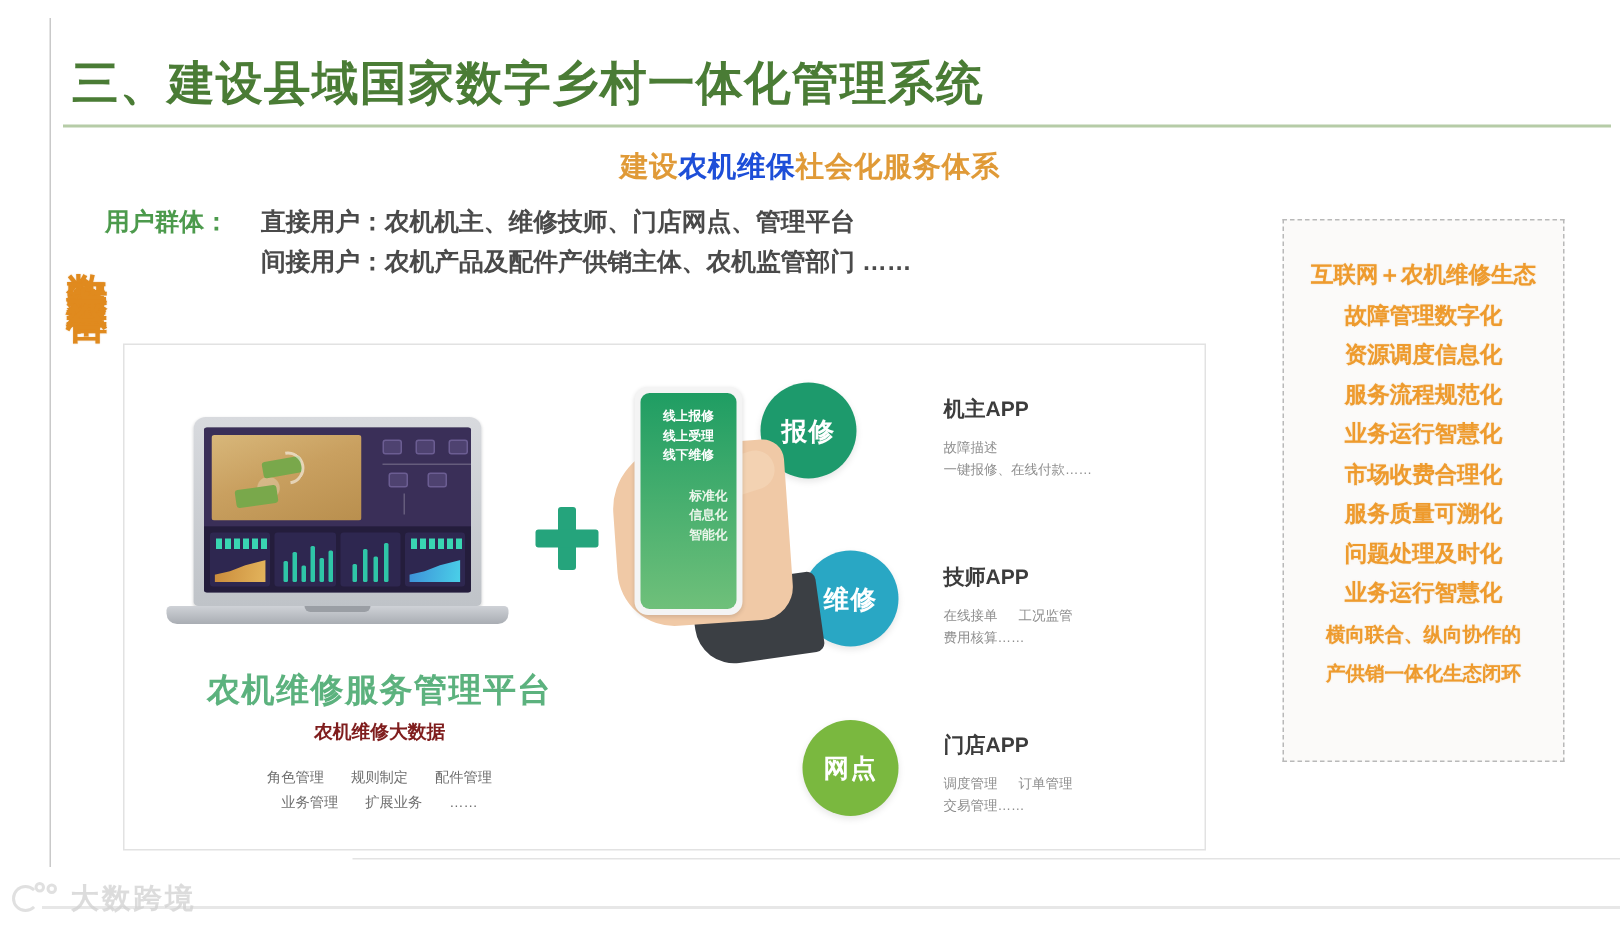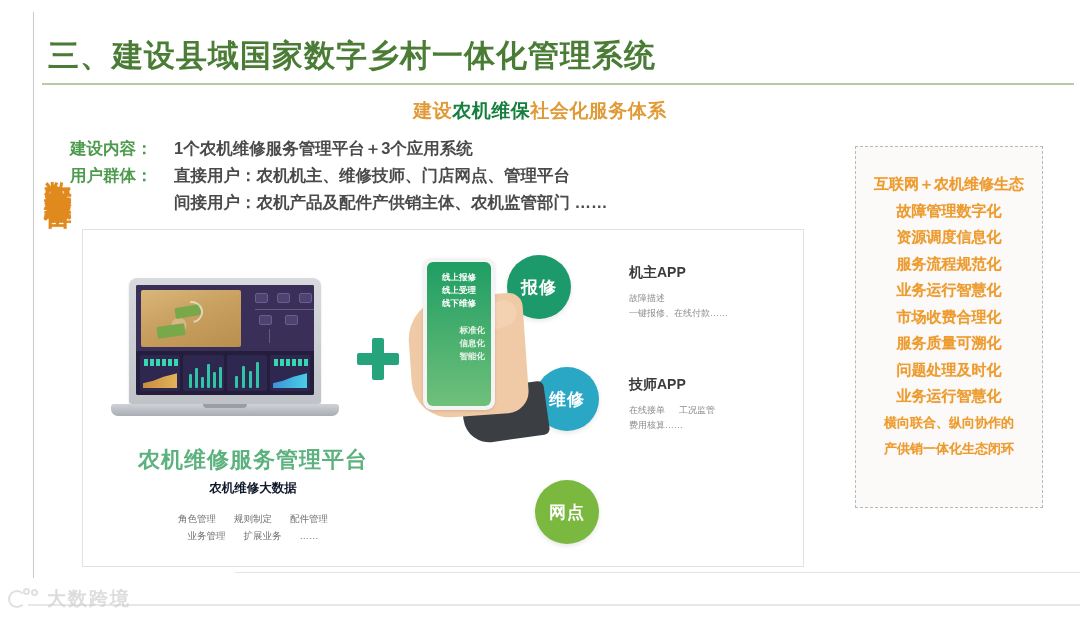--- a/index.html
+++ b/index.html
@@ -45,21 +45,21 @@
 
   
   .subtitle {
     position: absolute; left: 0; top: 98px;
     width: 1080px;
     text-align: center;
     font-size: 19px; font-weight: bold;
     letter-spacing: .5px;
   }
   .subtitle span.or { color: #e09a37; }
-  .subtitle span.gr { color: #15803d; }
+  .subtitle span.gr { color: #1d4ed8; }
 
   
   .bullets {
     position: absolute; left: 70px; top: 135px;
     font-size: 16.5px;
     line-height: 27px;
     color: #4a4a4a;
   }
   .brow { display: flex; align-items: flex-start; white-space: nowrap; }
   .blabel {
@@ -223,21 +223,21 @@
   .app-tags span { margin-right: 14px; white-space: nowrap; }
   .a1 { top: 34px; }
   .a2 { top: 146px; }
   .a3 { top: 258px; }
 
   
   .platform-caption {
     position: absolute; left: 20px; top: 215px; width: 300px; text-align: center;
   }
   .pc-title { font-size: 22px; font-weight: bold; color: #5cb27e; letter-spacing: 1px; }
-  .pc-sub { font-size: 12.5px; font-weight: bold; color: #0f172a; margin-top: 5px; }
+  .pc-sub { font-size: 12.5px; font-weight: bold; color: #7f1d1d; margin-top: 5px; }
   .pc-tags { margin-top: 13px; font-size: 9.5px; color: #6f6f6f; line-height: 17px; }
   .pc-tags span { margin: 0 9px; white-space: nowrap; }
 
   
   .right-panel {
     position: absolute; left: 855px; top: 146px;
     width: 188px; height: 362px;
     border: 1px dashed #b9b9b9;
     background: #fbfaf9;
     padding: 24px 8px 0 8px;
@@ -289,24 +289,20 @@
   <div class="frame-top-right"></div>
 
   <div class="title">三、建设县域国家数字乡村一体化管理系统</div>
   <div class="title-underline"></div>
 
   <div class="subtitle">
     <span class="or">建设</span><span class="gr">农机维保</span><span class="or">社会化服务体系</span>
   </div>
 
   <div class="bullets">
-    <div class="brow">
-      <span class="blabel">建设内容：</span>
-      <span class="btext">1个农机维修服务管理平台＋3个应用系统</span>
-    </div>
     <div class="brow">
       <span class="blabel">用户群体：</span>
       <span class="btext">直接用户：农机机主、维修技师、门店网点、管理平台</span>
     </div>
     <div class="brow bindent">
       <span class="btext">间接用户：农机产品及配件产供销主体、农机监管部门 ……</span>
     </div>
   </div>
 
   <div class="vertical-label">数字乡村新业态管理平台</div>
@@ -402,20 +398,26 @@
     <div class="app-block a1">
       <div class="app-title">机主APP</div>
       <div class="app-tags">
         <span>故障描述</span><span>一键报修、在线付款……</span>
       </div>
     </div>
     <div class="app-block a2">
       <div class="app-title">技师APP</div>
       <div class="app-tags">
         <span>在线接单</span><span>工况监管</span><span>费用核算……</span>
+      </div>
+    </div>
+    <div class="app-block a3">
+      <div class="app-title">门店APP</div>
+      <div class="app-tags">
+        <span>调度管理</span><span>订单管理</span><span>交易管理……</span>
       </div>
     </div>
 
     <div class="platform-caption">
       <div class="pc-title">农机维修服务管理平台</div>
       <div class="pc-sub">农机维修大数据</div>
       <div class="pc-tags">
         <div>
           <span>角色管理</span><span>规则制定</span><span>配件管理</span>
         </div>

